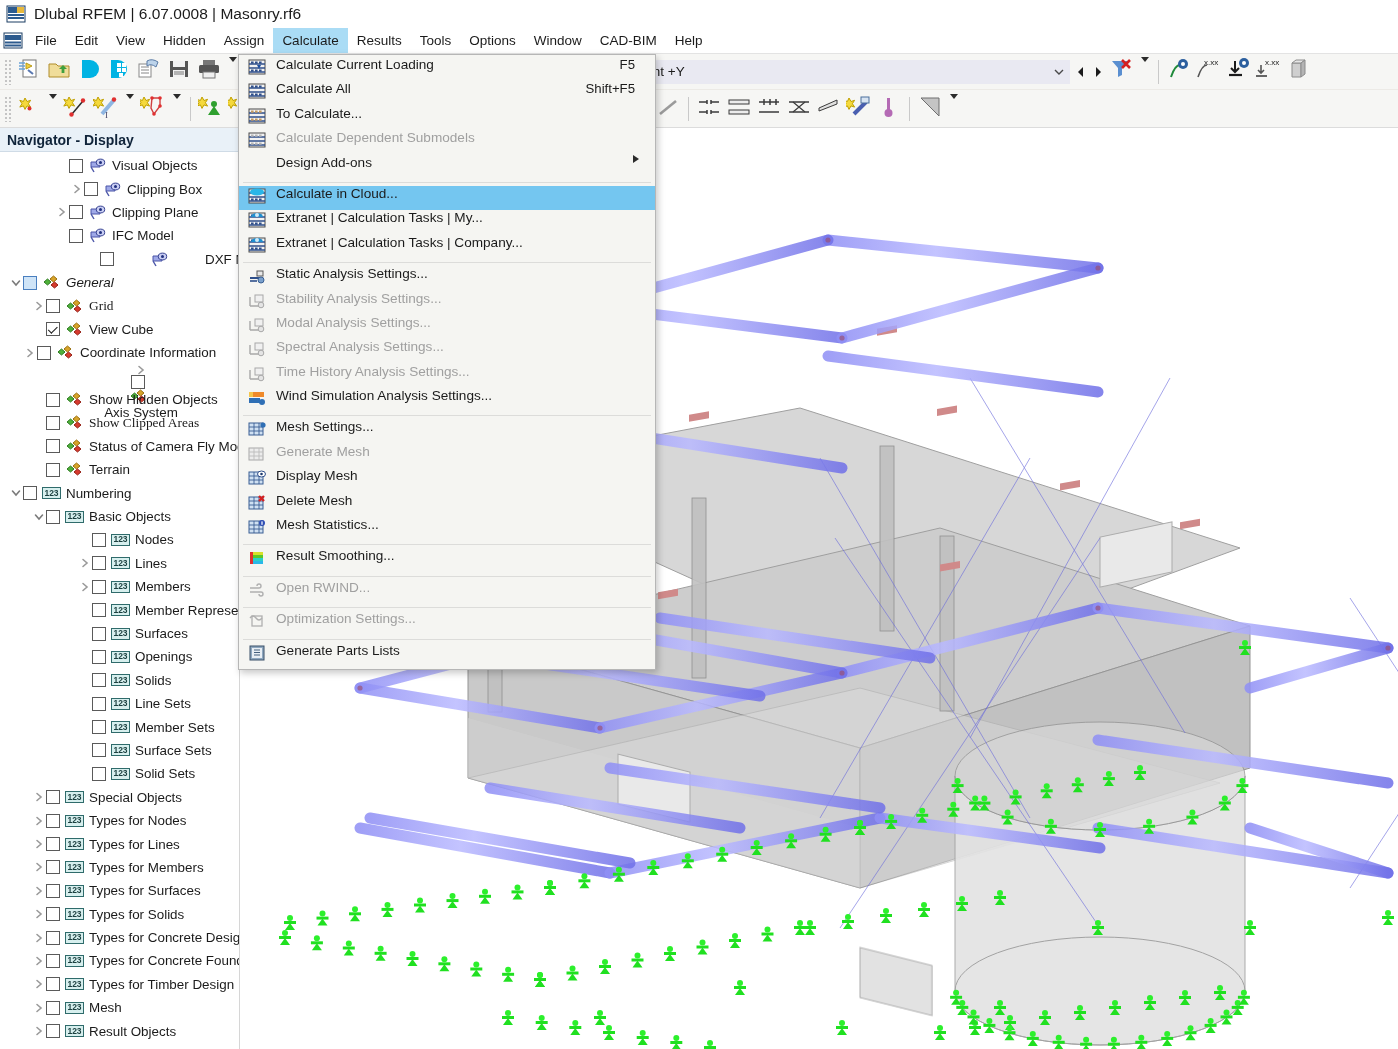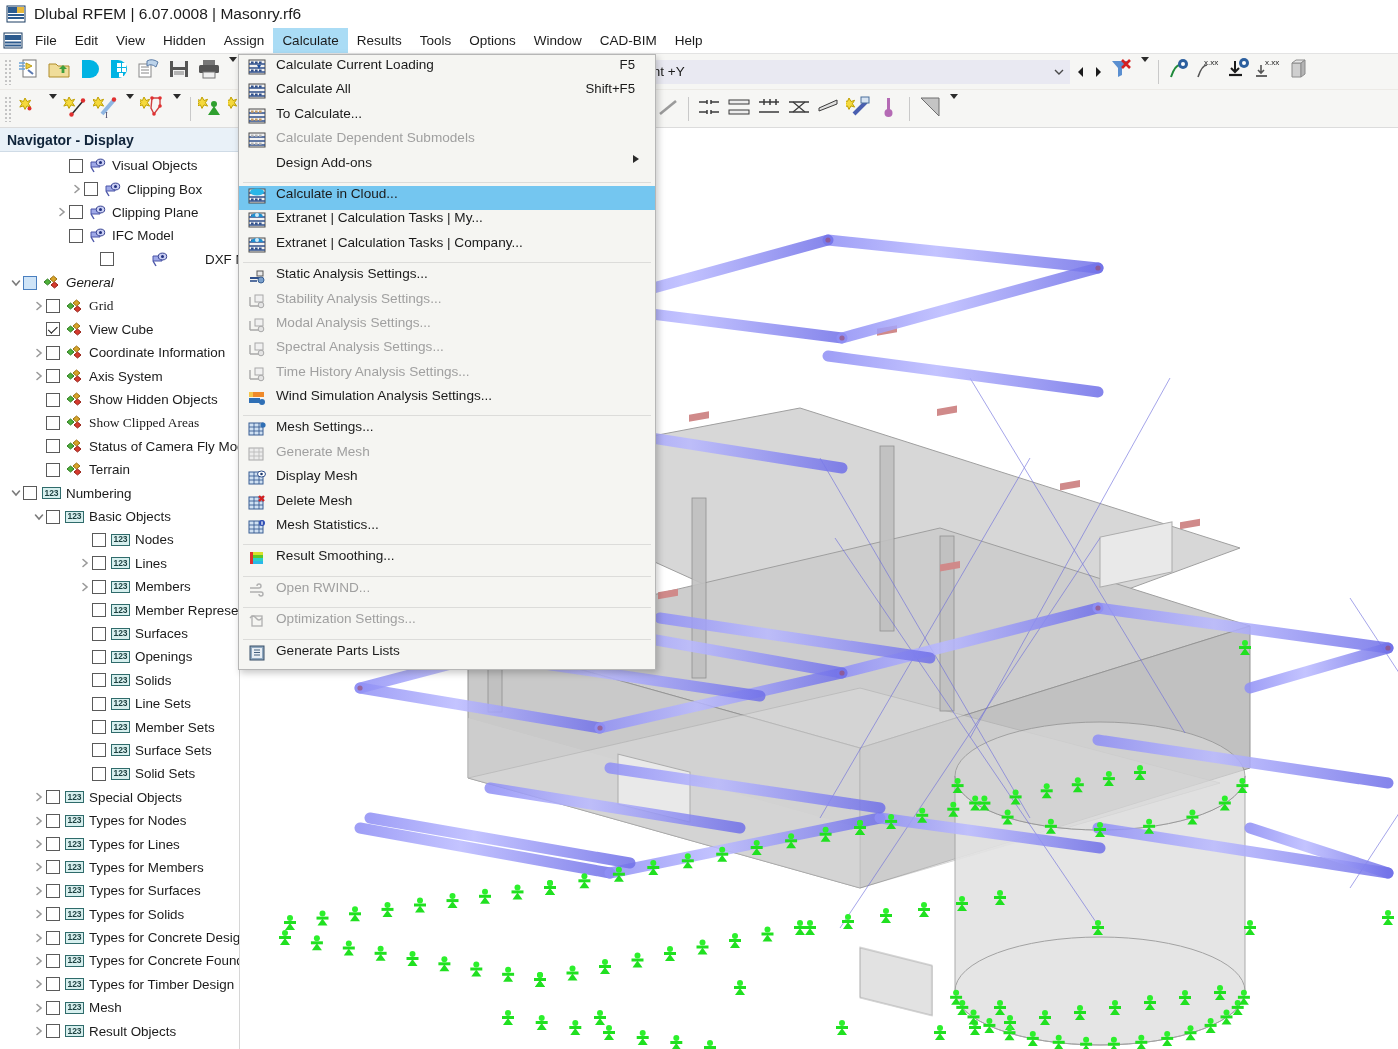--- a/index.html
+++ b/index.html
@@ -752,37 +752,37 @@
           <span class="cb checked"></span>
           <span class="nav-icon">
             <svg width="17" height="15" viewBox="0 0 17 15">
               <path d="M1 7 l3.5 -3 3.5 3 -3.5 3 z" fill="#4fb13a" stroke="#2d7a20"></path>
               <path d="M7 4 l3.5 -3 3.5 3 -3.5 3 z" fill="#d8a42a" stroke="#9a7010"></path>
               <path d="M8 10 l3.5 -3 3.5 3 -3.5 3 z" fill="#d63b2e" stroke="#952318"></path>
             </svg>
           </span>
           <span>View Cube</span>
         </div>
-        <div class="tree-row" style="padding-left: 31px;">
+        <div class="tree-row" style="padding-left: 22px;">
           <span class="twisty">
             <svg width="10" height="10" viewBox="0 0 10 10">
               <path d="M3 1.5 L7 5 L3 8.5" fill="none" stroke="#9a9a9a" stroke-width="1.6" stroke-linecap="round"></path>
             </svg>
           </span>
           <span class="cb"></span>
           <span class="nav-icon">
             <svg width="17" height="15" viewBox="0 0 17 15">
               <path d="M1 7 l3.5 -3 3.5 3 -3.5 3 z" fill="#4fb13a" stroke="#2d7a20"></path>
               <path d="M7 4 l3.5 -3 3.5 3 -3.5 3 z" fill="#d8a42a" stroke="#9a7010"></path>
               <path d="M8 10 l3.5 -3 3.5 3 -3.5 3 z" fill="#d63b2e" stroke="#952318"></path>
             </svg>
           </span>
           <span>Coordinate Information</span>
         </div>
-        <div class="tree-row" style="padding-left: 31px;">
+        <div class="tree-row" style="padding-left: 43px; flex-direction: column;">
           <span class="twisty">
             <svg width="10" height="10" viewBox="0 0 10 10">
               <path d="M3 1.5 L7 5 L3 8.5" fill="none" stroke="#9a9a9a" stroke-width="1.6" stroke-linecap="round"></path>
             </svg>
           </span>
           <span class="cb"></span>
           <span class="nav-icon">
             <svg width="17" height="15" viewBox="0 0 17 15">
               <path d="M1 7 l3.5 -3 3.5 3 -3.5 3 z" fill="#4fb13a" stroke="#2d7a20"></path>
               <path d="M7 4 l3.5 -3 3.5 3 -3.5 3 z" fill="#d8a42a" stroke="#9a7010"></path>

